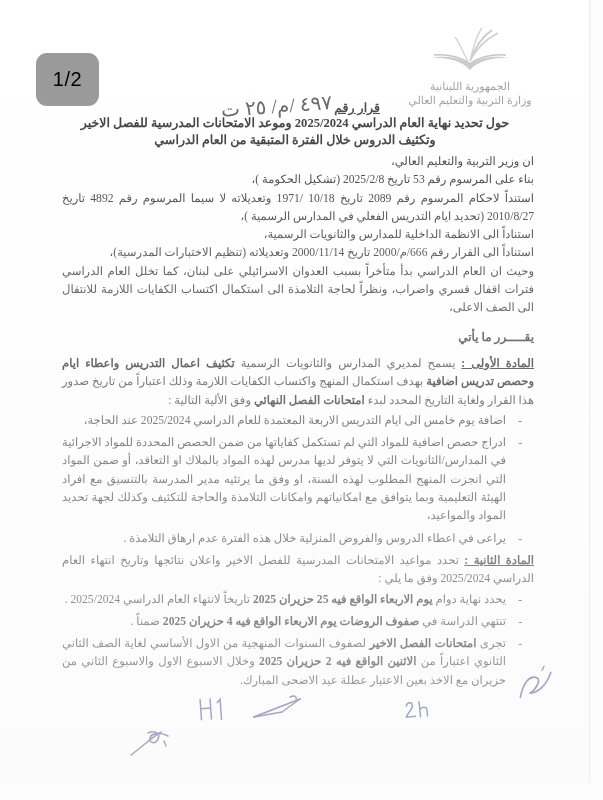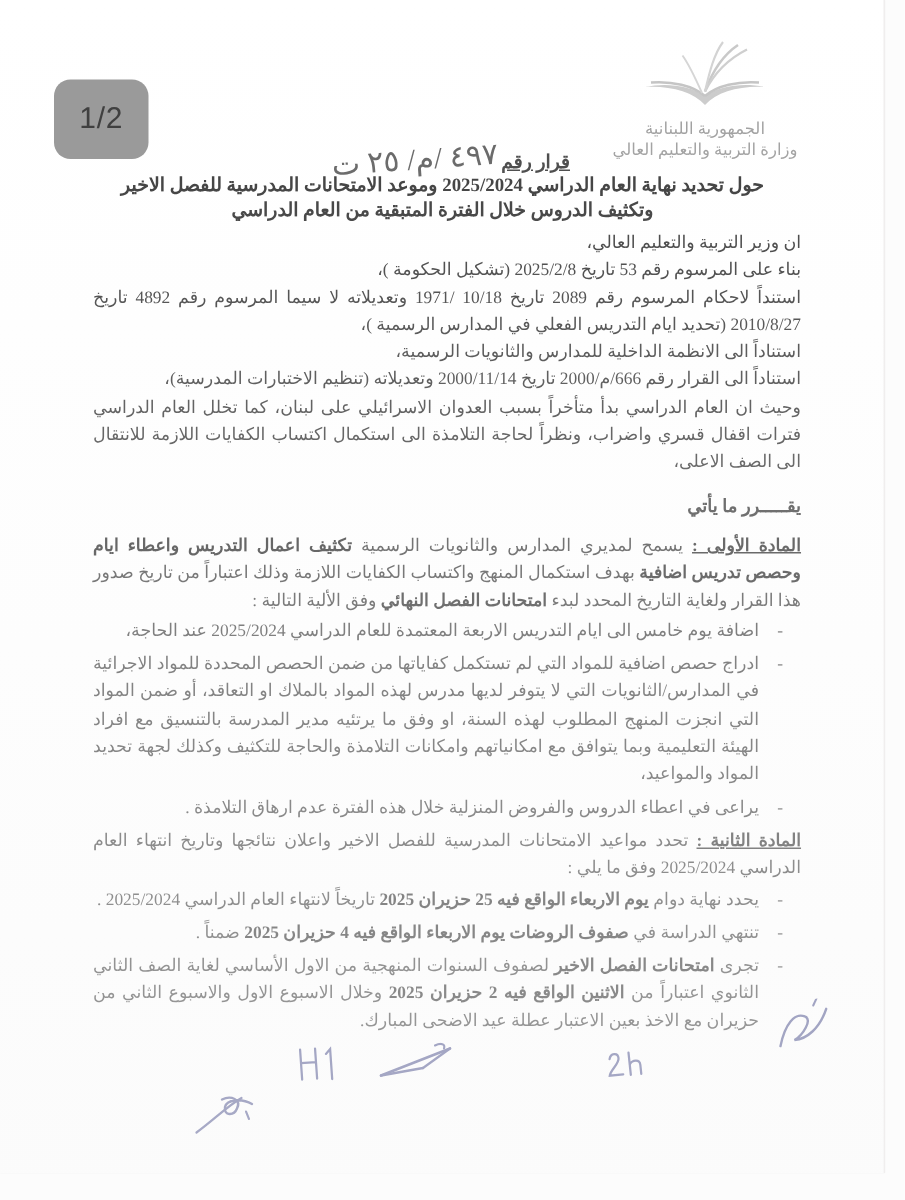--- a/index.html
+++ b/index.html
@@ -39,21 +39,21 @@
     pointer-events: none;
   }
 
   
   #page-badge {
     position: absolute;
     left: 36px; top: 53px;
     width: 63px; height: 53px;
     background: #9a9a9a;
     border-radius: 11px;
-    color: #404040;
+    color: #000000;
     font-family: "Liberation Sans", sans-serif;
     font-size: 20px;
     font-weight: 400;
     display: flex;
     align-items: center;
     justify-content: center;
     letter-spacing: .5px;
     z-index: 40;
   }
 

